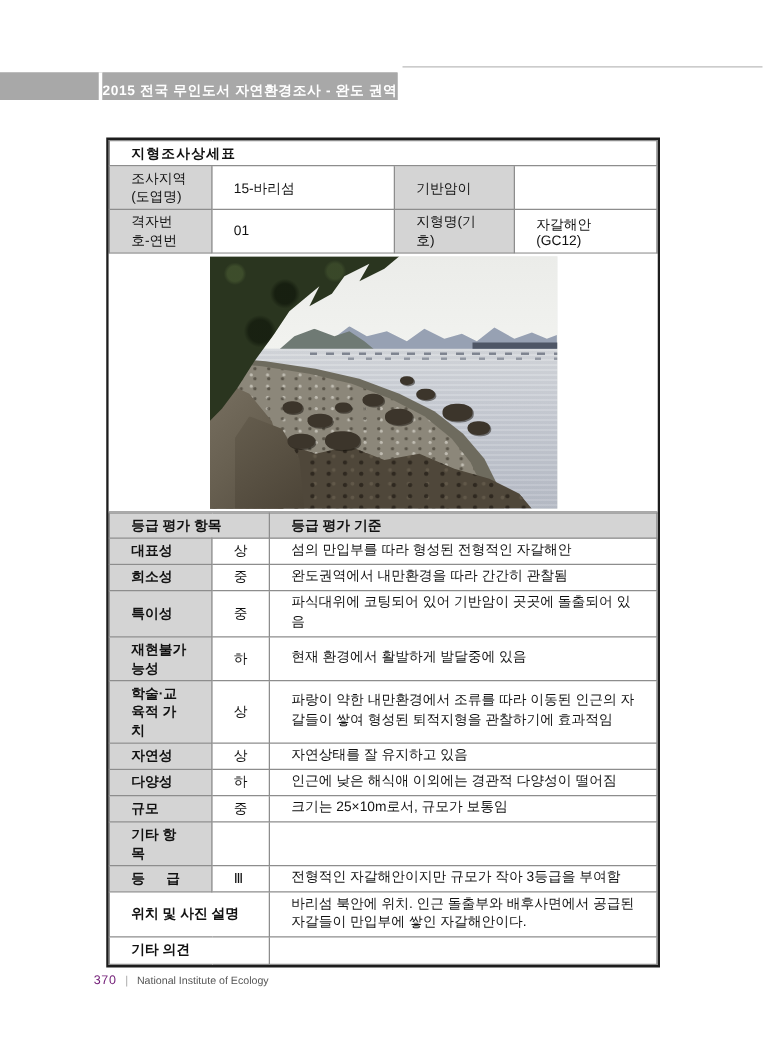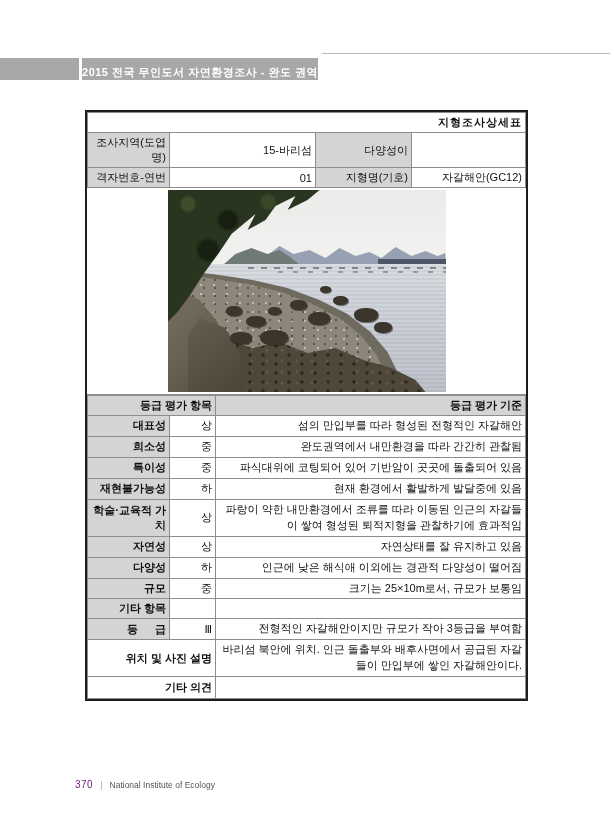--- a/index.html
+++ b/index.html
@@ -10,21 +10,21 @@
   .header-rule { position:absolute; top:53px; left:322px; width:288px; height:1px; background:#bcbcbc; }
   .header-bar { position:absolute; top:58px; left:0; width:318px; height:22px; background:#a8a8a8; display:flex; }
   .header-bar .seg-left { width:80px; background:#a8a8a8; }
   .header-bar .seg-gap { width:3px; background:#ffffff; }
   .header-title-box { flex:1; background:#a8a8a8; display:flex; align-items:flex-end; justify-content:center; }
   .header-title-box span { color:#ffffff; font-size:11px; font-weight:bold; letter-spacing:0.5px; white-space:nowrap; }
 
   
   .doc { position:absolute; left:85px; top:110px; width:443px; border:2px solid #1d1d1d; background:#fff; }
   .doc table { border-collapse:collapse; width:100%; table-layout:fixed; }
-  .doc td { border:1px solid #8d8d8d; font-size:11px; color:#111; text-align:right; vertical-align:middle; padding:2px 3px; }
+  .doc td { border:1px solid #8d8d8d; font-size:11px; color:#111; text-align:left; vertical-align:middle; padding:2px 17px; }
   .gray { background:#d4d4d4; }
   .title-cell { font-size:15px; font-weight:bold; height:22px; letter-spacing:1px; }
   .info-table td { height:17px; }
 
   .photo-wrap { border-bottom:1px solid #8d8d8d; height:207px; display:flex; align-items:center; justify-content:center; background:#fff; }
 
   
   .eval-table td { height:17px;margin-left:34px; }
   .eval-head { font-weight:bold; height:16px; }
   .label-cell { font-weight:bold; }
@@ -108,21 +108,21 @@
           <col style="width:96px">
           <col>
         </colgroup>
       <tbody>
           <tr data-interactable="false">
         <td class="title-cell" colspan="4" data-interactable="false">지형조사상세표</td>
       </tr>
       <tr data-interactable="false">
         <td class="gray" data-interactable="false">조사지역(도엽명)</td>
         <td data-interactable="false">15-바리섬</td>
-        <td class="gray" data-interactable="false">다양성이</td>
+        <td class="gray" data-interactable="false">기반암이</td>
         <td data-interactable="false"></td>
       </tr>
       <tr data-interactable="false">
         <td class="gray" data-interactable="false">격자번호-연번</td>
         <td data-interactable="false">01</td>
         <td class="gray" data-interactable="false">지형명(기호)</td>
         <td data-interactable="false">자갈해안(GC12)</td>
       </tr>
     </tbody>
       </table>

